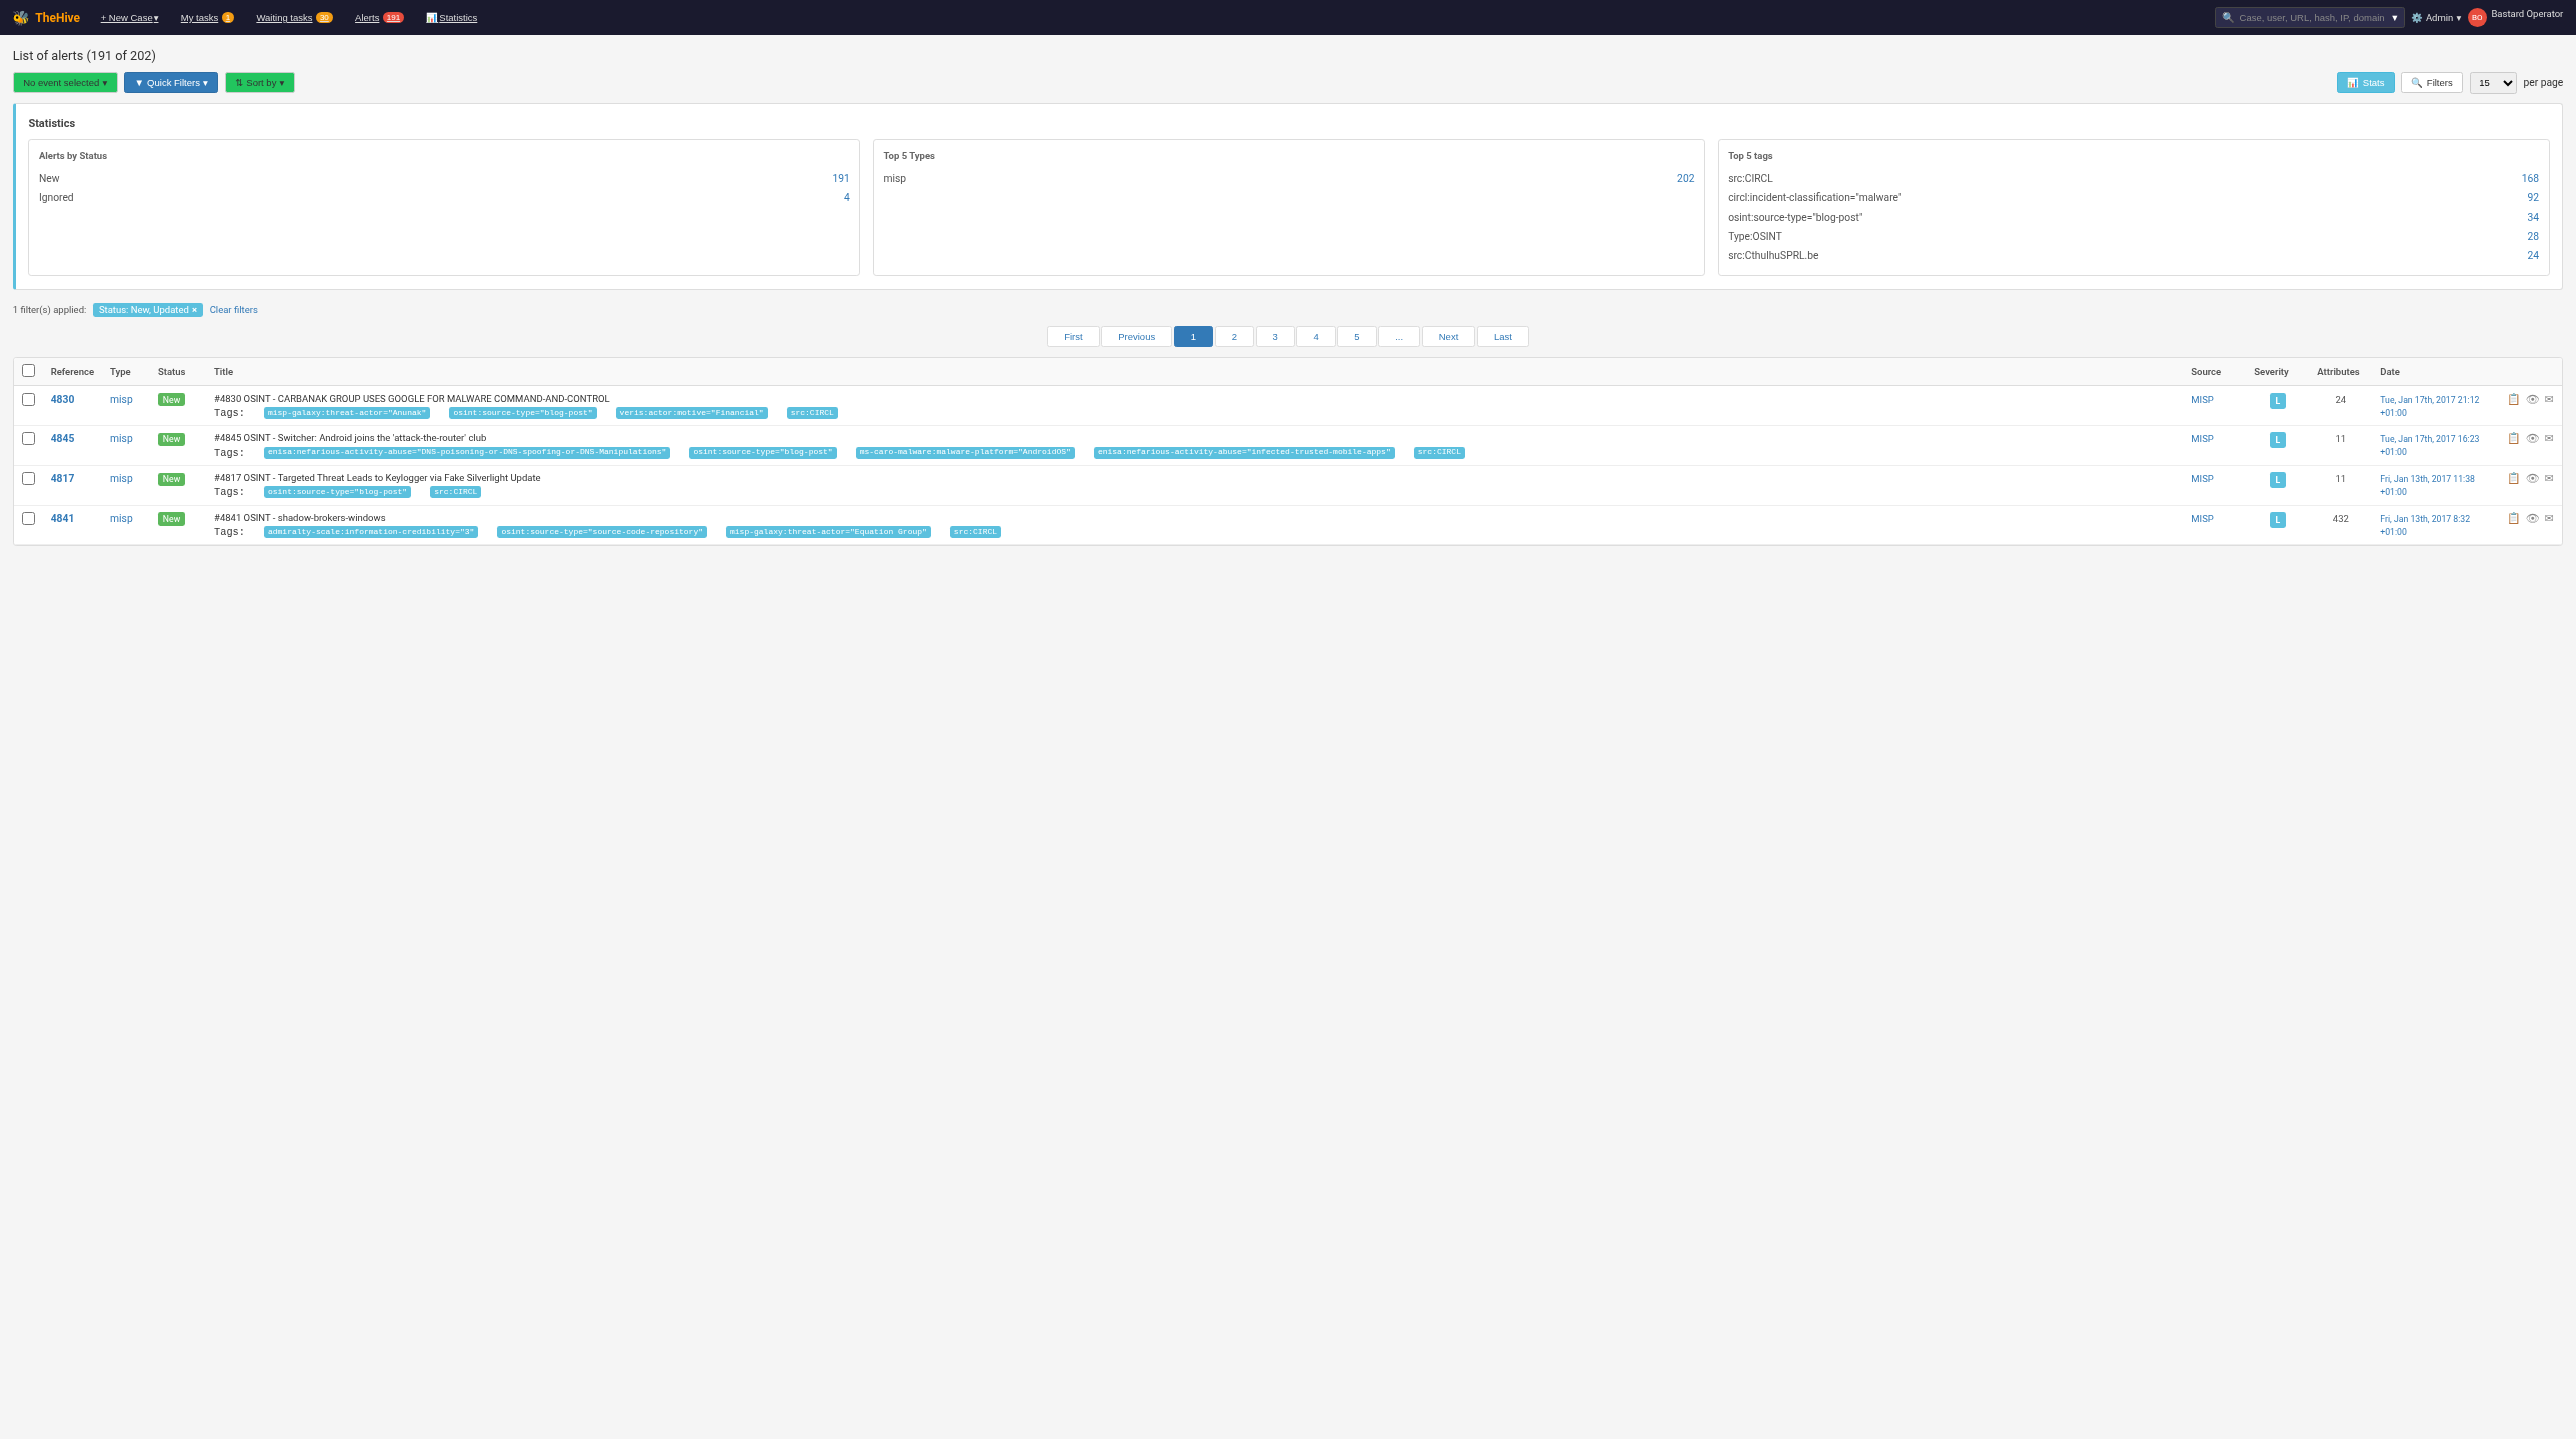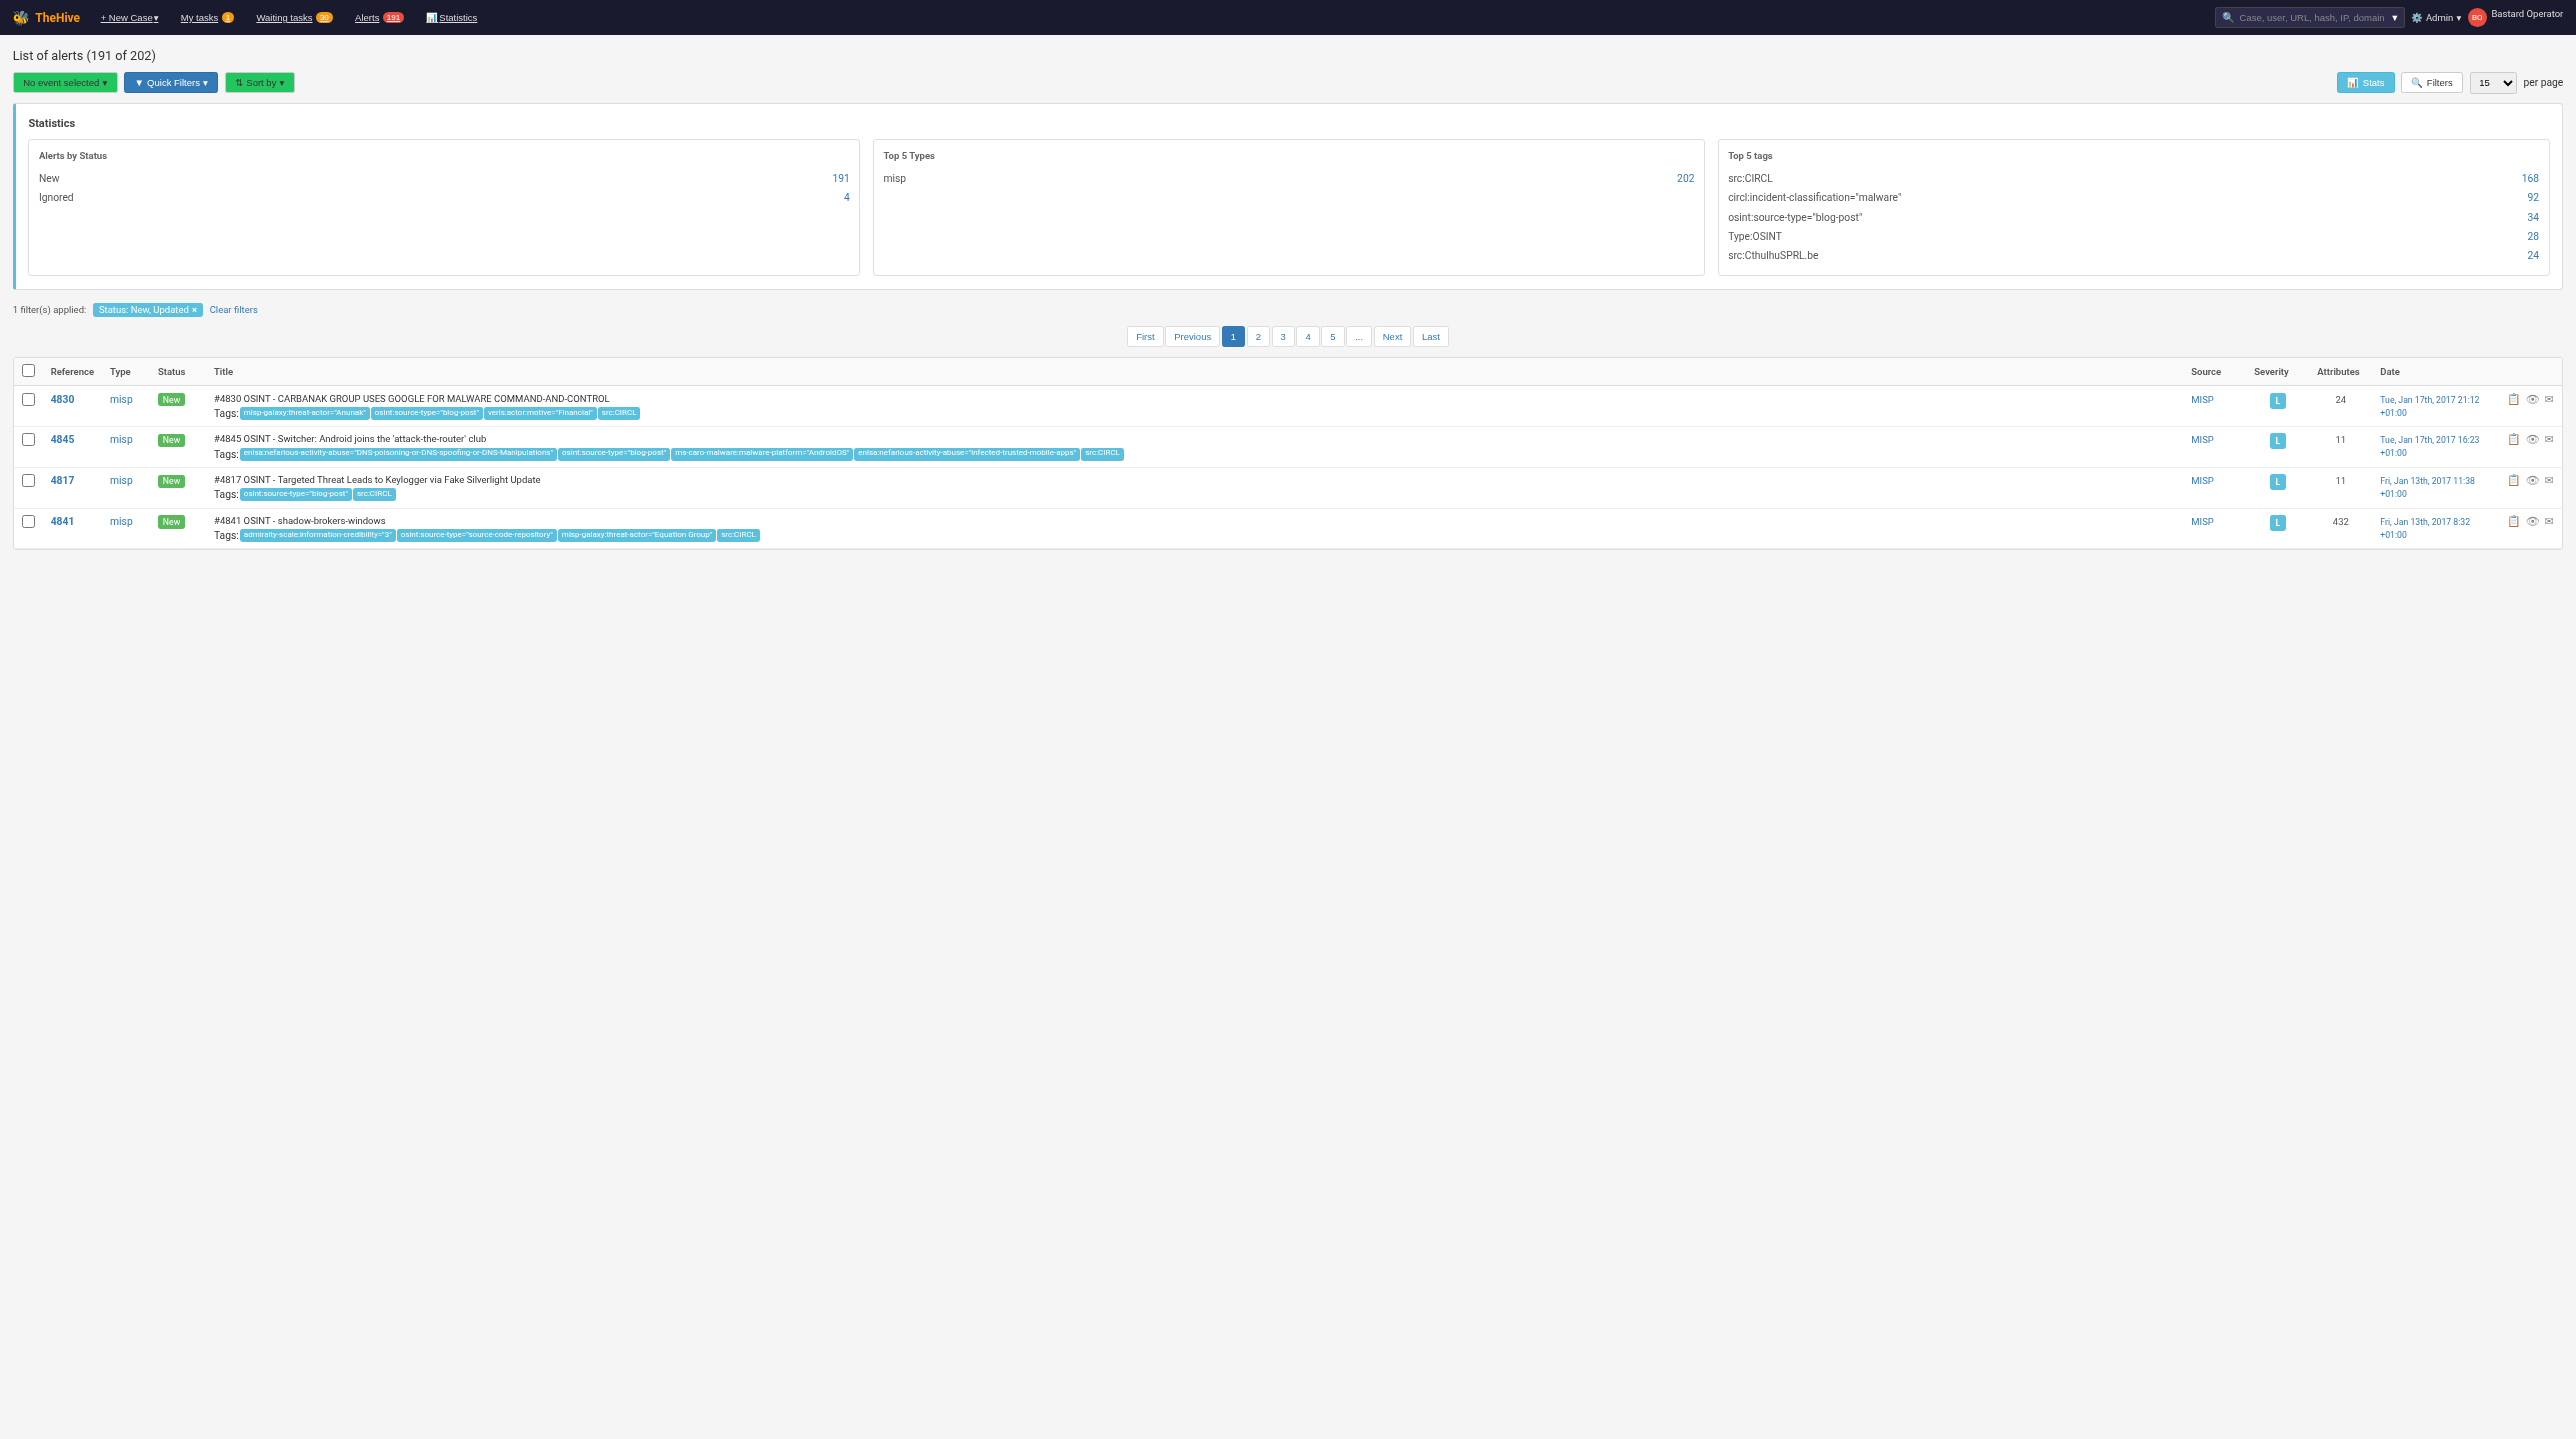--- a/index.html
+++ b/index.html
@@ -45,21 +45,21 @@
     .stats-row-value { color: #337ab7; font-size: 10.3px; cursor: pointer; }
 
     
     .filter-bar { display: flex; align-items: center; gap: 6.3px; margin-bottom: 9.5px; font-size: 9.5px; color: #555; }
     .filter-tag { background: #5bc0de; color: #fff; border-radius: 2.4px; padding: 1.6px 6.3px; display: inline-flex; align-items: center; gap: 3.2px; font-size: 9.5px; justify-content: flex-end; }
     .filter-tag .remove { cursor: pointer; font-weight: bold; }
     .clear-filters { color: #337ab7; cursor: pointer; text-decoration: none; font-size: 9.5px; }
 
     
     .pagination { display: flex; justify-content: center; align-items: center; gap: 1.6px; margin: 9.5px 0; }
-    .page-btn { padding: 4px 8px; border: 0.8px solid #ddd; background: #fff; color: #337ab7; cursor: pointer; border-radius: 2.4px; font-size: 9.5px; }
+    .page-btn { padding: 4px 16px; border: 0.8px solid #ddd; background: #fff; color: #337ab7; cursor: pointer; border-radius: 2.4px; font-size: 9.5px; }
     .page-btn.active { background: #337ab7; color: #fff; border-color: #337ab7; }
 
     
     .table-container { background: #fff; border: 0.8px solid #ddd; border-radius: 3.2px; overflow: hidden; }
     table { width: 100%; border-collapse: collapse; }
     thead tr { background: #f9f9f9; border-bottom: 1.6px solid #ddd; }
     thead th { padding: 6.3px 8px; text-align: left; font-size: 9.5px; font-weight: 600; color: #555; white-space: nowrap; }
     tbody tr { border-bottom: 0.8px solid #eee; }
     tbody td { padding: 6.3px 8px; vertical-align: top; }
     .col-check { width: 22px; }
@@ -71,21 +71,21 @@
     .col-sev { width: 63px; text-align: center; }
     .col-attr { width: 63px; text-align: center; }
     .col-date { width: 127px; }
     .col-actions { width: 63px; }
 
     .badge-new { background: #5cb85c; color: #fff; border-radius: 2.4px; padding: 1.6px 4.8px; font-size: 8.7px; display: inline-block; }
     .type-link { color: #337ab7; cursor: pointer; }
     .source-link { color: #337ab7; cursor: pointer; font-size: 9.5px; }
     .sev-badge { display: inline-flex; align-items: center; justify-content: center; background: #5bc0de; color: #fff; border-radius: 2.4px; width: 16px; height: 16px; font-size: 8.7px; font-weight: bold; }
     .title-text { font-size: 9.5px; color: #333; margin-bottom: 3.2px; }
-    .tags-row { display: flex; flex-wrap: wrap; gap: 1px; margin-top: 2.4px; }
+    .tags-row { display: flex; flex-wrap: wrap; gap: 19px; margin-top: 2.4px; font-family: Liberation Mono, monospace; }
     .tag { background: #5bc0de; color: #fff; border-radius: 2.4px; padding: 0.8px 4px; font-size: 8px; white-space: nowrap; }
     .date-text { font-size: 8.7px; color: #337ab7; cursor: pointer; }
     .action-icons { display: flex; gap: 4.8px; align-items: center; }
     .action-icon { cursor: pointer; color: #888; font-size: 11px; }
 
     .severity-num { font-size: 9.5px; color: #555; }
 
     .checkbox-input { cursor: pointer; }
   </style>
 </head>

